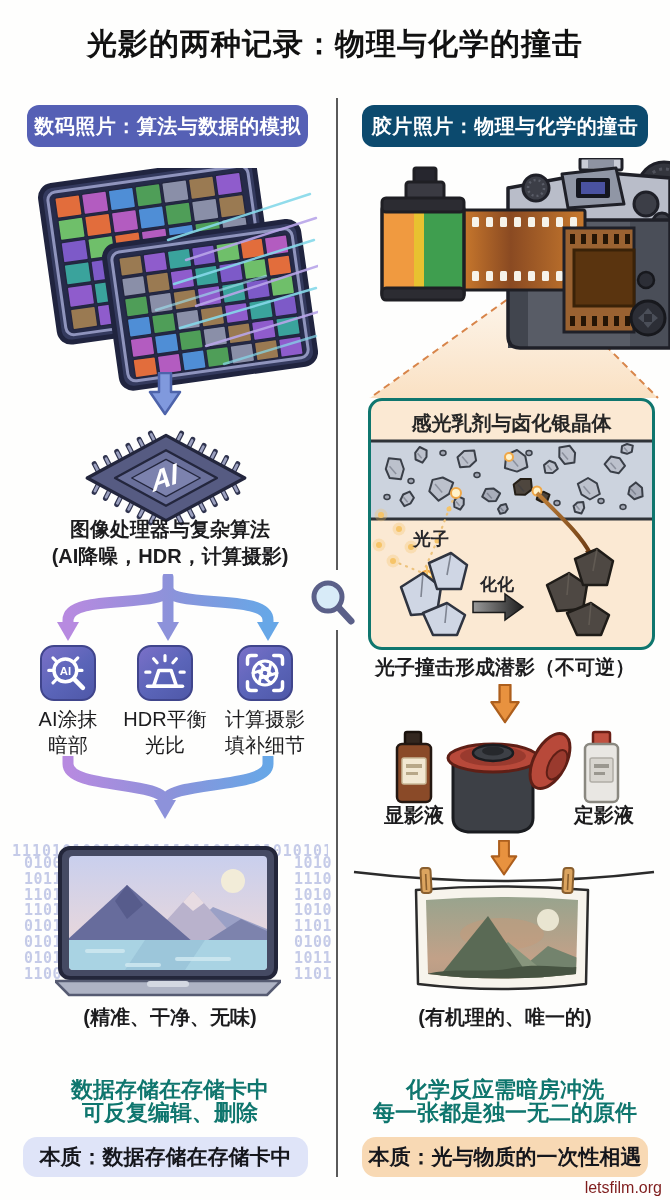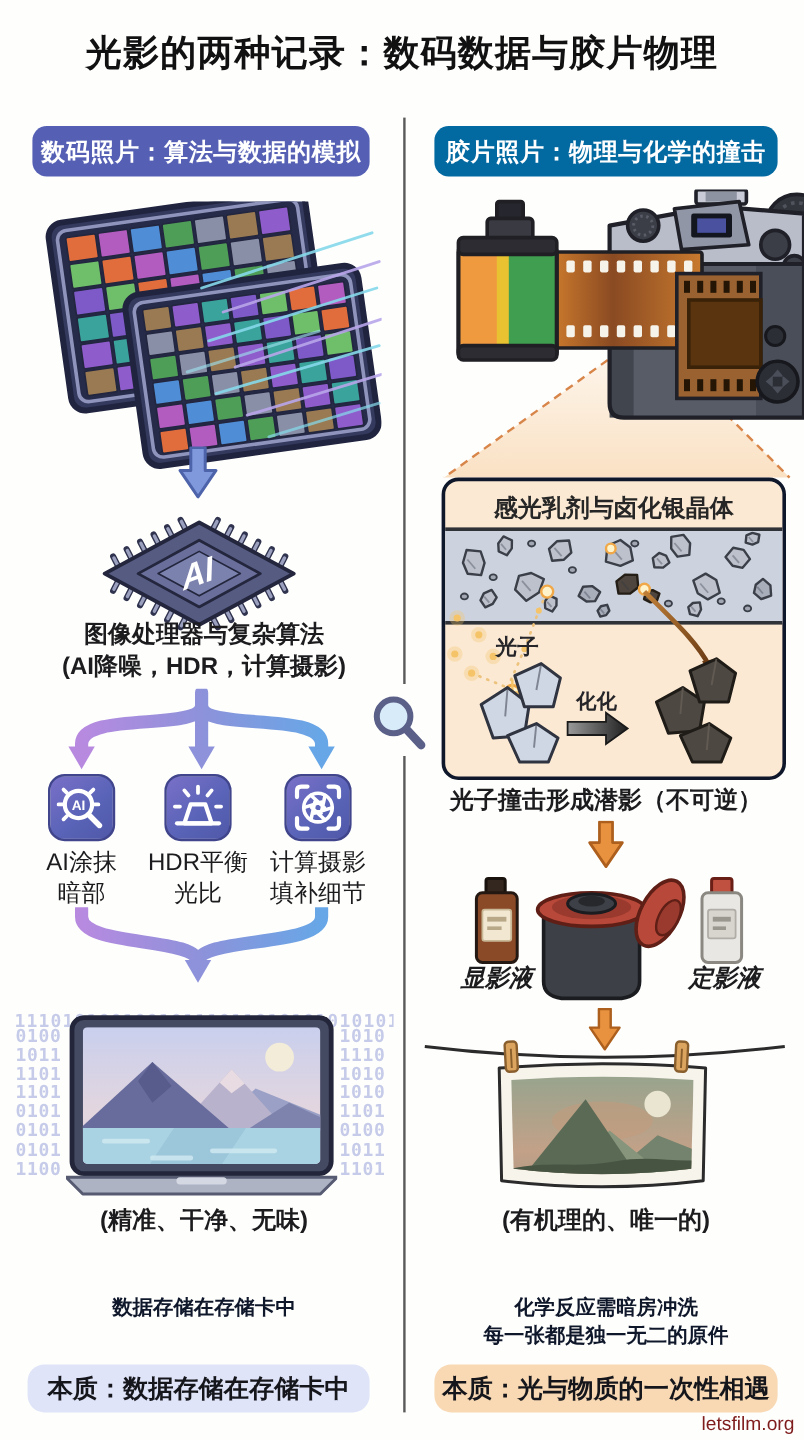--- a/index.html
+++ b/index.html
@@ -3,47 +3,47 @@
 <meta charset="utf-8">
 <style>
   html,body{margin:0;padding:0;background:#e8e8e8;}
   .canvas{position:relative;width:670px;height:1200px;background:#fefefd;overflow:hidden;
           font-family:"Liberation Sans","DejaVu Sans",sans-serif;color:#1c1c1e;}
   .abs{position:absolute;}
   .title{left:0;top:24px;width:670px;text-align:center;font-size:30px;font-weight:900;color:#111;letter-spacing:1px;}
   .badge{height:42px;border-radius:12px;display:flex;align-items:center;justify-content:center;
          color:#fff;font-size:20px;font-weight:800;letter-spacing:0.5px;}
   .badge-left{left:27px;top:105px;width:281px;background:#5560b5;}
-  .badge-right{left:362px;top:105px;width:286px;background:#0369a1;}
+  .badge-right{left:362px;top:105px;width:286px;background:#0c4a6e;}
   .divider{left:336px;width:2px;background:#5a5a5a;}
   .cap{text-align:center;font-weight:700;color:#1c1c1e;line-height:27px;font-size:20px;}
-  .subcap{text-align:center;font-weight:700;color:#0f172a;line-height:23px;font-size:17px;}
+  .subcap{text-align:center;font-weight:700;color:#0f766e;line-height:23px;font-size:22px;}
   .essence{height:40px;border-radius:14px;display:flex;align-items:center;justify-content:center;
            font-size:21px;font-weight:900;color:#15161c;}
   .essence-left{left:23px;top:1137px;width:285px;background:#dfe4f8;}
   .essence-right{left:362px;top:1137px;width:286px;background:#f8d9b4;}
   .bin{font-family:"DejaVu Sans Mono","Liberation Mono",monospace;font-weight:700;color:#c5cbe8;}
   .bin-top{left:12px;top:842px;width:316px;font-size:15px;letter-spacing:1px;white-space:nowrap;overflow:hidden;}
-  .bin-col{top:856px;width:46px;font-size:15px;line-height:15.8px;letter-spacing:0.5px;}
+  .bin-col{top:856px;width:46px;font-size:15px;line-height:15.8px;letter-spacing:0.5px;margin-left:11px;}
   .tile{width:56px;height:56px;border-radius:14px;top:645px;
         background:linear-gradient(140deg,#7a70c8 0%,#5a64b8 55%,#4f58a8 100%);
         border:2px solid #40458c;box-sizing:border-box;display:flex;align-items:center;justify-content:center;}
   .feat-label{top:706px;width:112px;text-align:center;font-size:20px;font-weight:400;line-height:26px;}
-  .panel{left:368px;top:398px;width:287px;height:252px;background:#fbe9d3;border:3px solid #0f172a;
+  .panel{left:368px;top:398px;width:287px;height:252px;background:#fbe9d3;border:3px solid #0f766e;
          border-radius:14px;box-sizing:border-box;}
   .panel-title{left:0;top:9px;width:281px;text-align:center;font-size:20px;font-weight:900;color:#262626;}
-  .bottle-label{top:802px;width:86px;text-align:center;font-size:20px;font-weight:800;font-style:italic;}
+  .bottle-label{top:802px;width:86px;text-align:center;font-size:20px;font-weight:800;}
   .watermark{left:548px;top:1179px;width:114px;text-align:right;font-size:16px;color:#7f1d1d;font-weight:400;}
 </style>
 </head>
 <body>
 
 <div class="canvas">
 
-  <div class="abs title">光影的两种记录：数码数据与胶片物理</div>
+  <div class="abs title">光影的两种记录：物理与化学的撞击</div>
   <div class="abs badge badge-left">数码照片：算法与数据的模拟</div>
   <div class="abs badge badge-right">胶片照片：物理与化学的撞击</div>
 
   <div class="abs divider" style="top:98px;height:472px;"></div>
   <div class="abs divider" style="top:630px;height:547px;"></div>
   <svg class="abs" style="left:306px;top:576px;" width="52" height="52" viewBox="0 0 52 52">
     <circle cx="22" cy="21" r="14" fill="#d8ebf8" stroke="#5b6089" stroke-width="5"></circle>
     <line x1="33" y1="32" x2="45" y2="45" stroke="#5b6089" stroke-width="7" stroke-linecap="round"></line>
   </svg>
 
@@ -334,20 +334,21 @@
     </g>
     <polygon points="0,136 226,136 212,150 14,150" fill="#aeb3c4" stroke="#565b72" stroke-width="2.5" stroke-linejoin="round"></polygon>
     <rect x="92" y="136" width="42" height="6" rx="3" fill="#d4d8e2"></rect>
   </svg>
 
   <div class="abs cap" style="left:5px;top:1004px;width:330px;">
     <div>(精准、干净、无味)</div>
   </div>
   <div class="abs subcap" style="left:10px;top:1078px;width:320px;">
     <div>数据存储在存储卡中</div>
+    <div>可反复编辑、删除</div>
   </div>
   <div class="abs essence essence-left">本质：数据存储在存储卡中</div>
 
   <svg class="abs" style="left:358px;top:158px;" width="312" height="242" viewBox="0 0 312 242">
     <defs>
       <linearGradient id="cone" x1="0" y1="0" x2="0" y2="1">
         <stop offset="0" stop-color="rgba(246,196,138,0.12)"></stop>
           <stop offset="1" stop-color="rgba(246,196,138,0.5)"></stop>
       </linearGradient>
       <linearGradient id="film" x1="0" y1="0" x2="1" y2="0">

